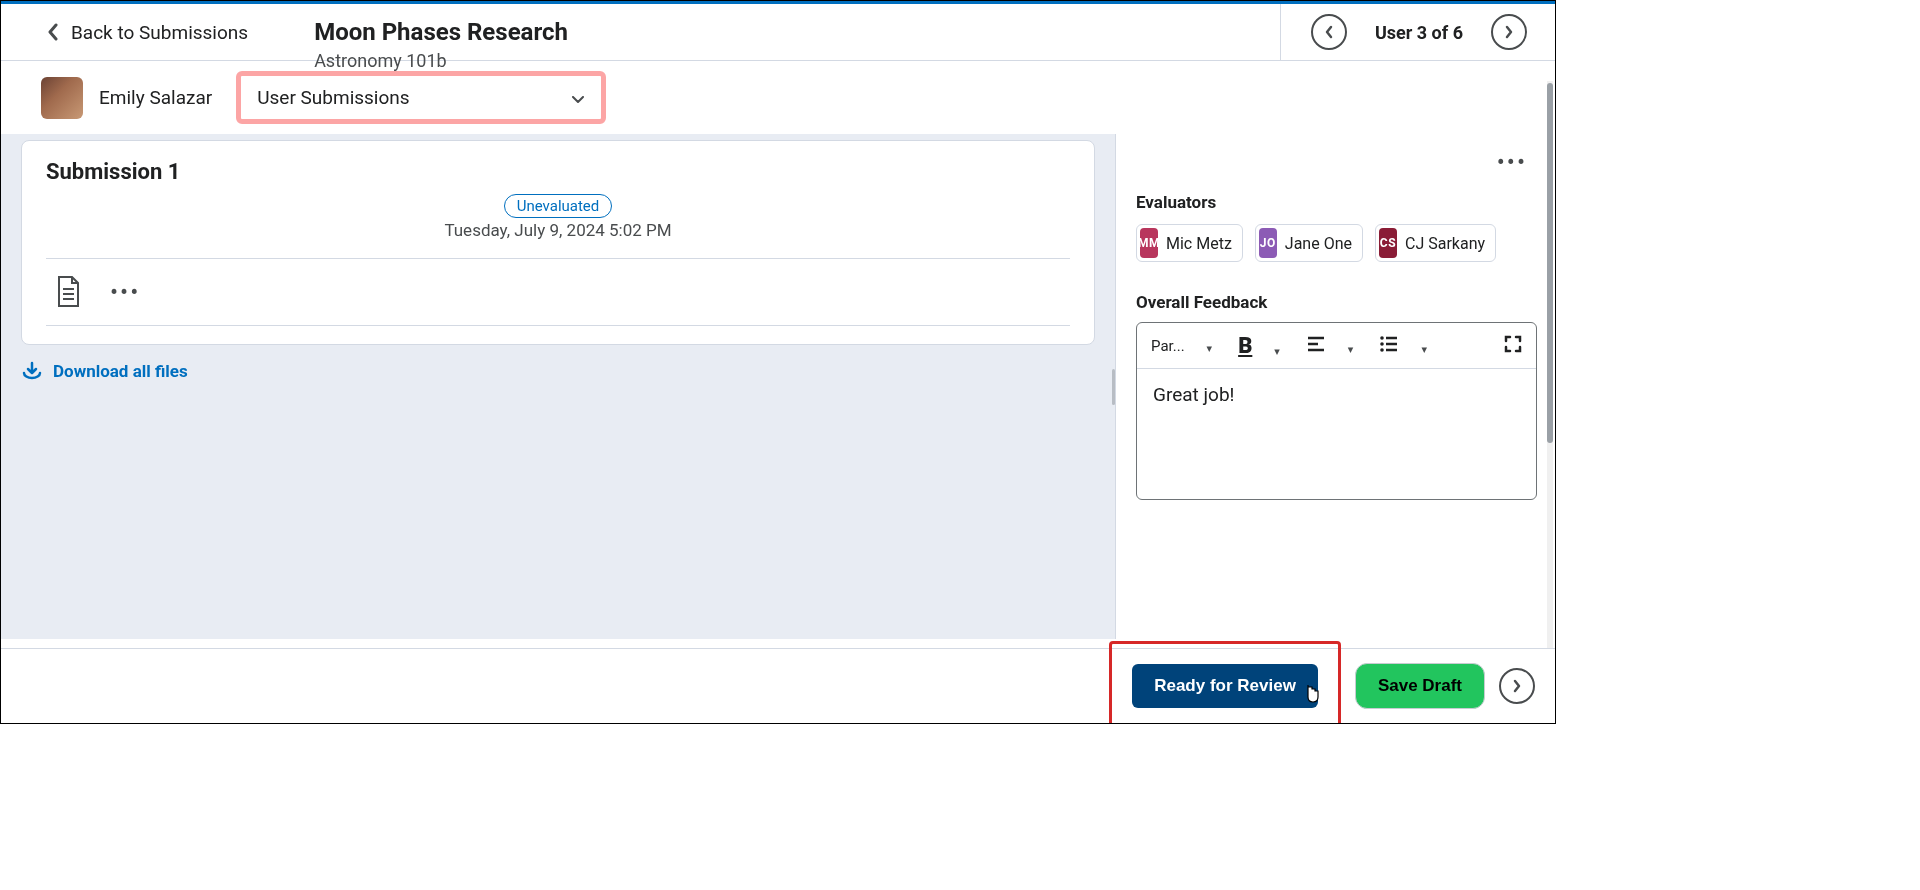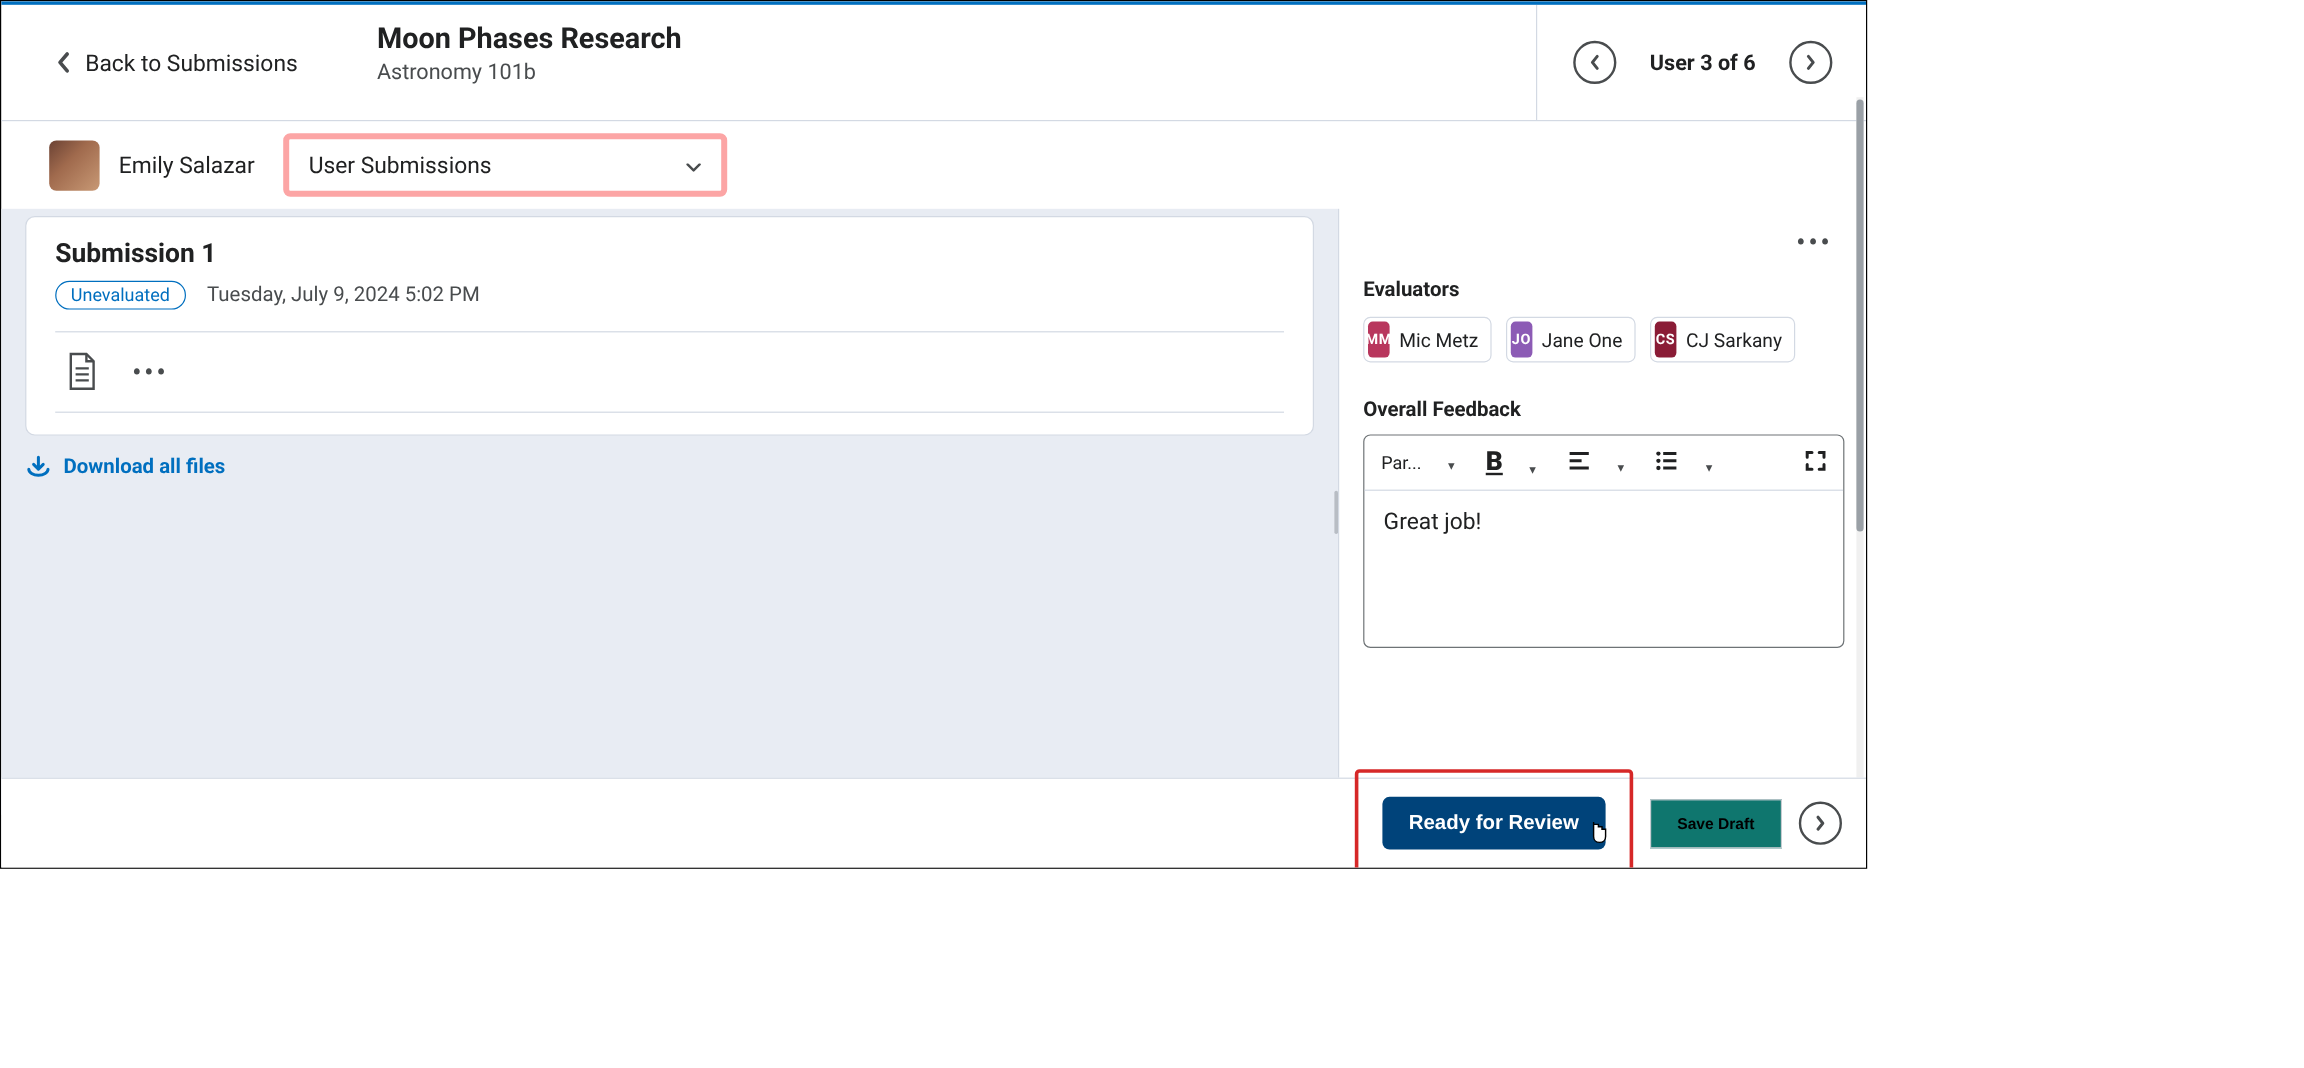--- a/index.html
+++ b/index.html
@@ -16,21 +16,21 @@
     .top-border {
       position: absolute;
       top: 0; left: 0; right: 0;
       height: 3px;
       background: #006fbf;
     }
     .header {
       display: flex;
       align-items: stretch;
       border-bottom: 1px solid #d3d9e3;
-      height: 100px;
+      height: 60px;
       padding-top: 3px;
     }
     .back-link {
       display: flex;
       align-items: center;
       padding: 0 26px 0 46px;
       font-size: 19px;
       color: #202122;
       cursor: pointer;
       gap: 12px;
@@ -136,22 +136,23 @@
       padding: 18px 24px 18px 24px;
       margin-bottom: 16px;
     }
     .sub-title {
       font-size: 22px;
       font-weight: 700;
     }
     .sub-meta {
       display: flex;
       align-items: center;
-      gap: 18px;
+      gap: 2px;
       margin-top: 10px;
+      flex-direction: column;
     }
     .badge {
       border: 1px solid #006fbf;
       color: #006fbf;
       border-radius: 999px;
       padding: 2px 12px;
       font-size: 15px;
     }
     .sub-date {
       font-size: 17px;
@@ -290,25 +291,25 @@
       font-weight: 700;
       cursor: pointer;
       position: relative;
     }
     .btn-primary-wrap {
       border: 3px solid #d62828;
       border-radius: 4px;
       padding: 20px;
     }
     .btn-secondary {
-      background: #0f766e;
+      background: #22c55e;
       border: 1px solid #c7ccd1;
-      border-radius: 0;
+      border-radius: 12px;
       padding: 12px 22px;
-      font-size: 13px;
+      font-size: 17px;
       font-weight: 700;
       cursor: pointer;
     }
     .next-circle {
       width: 36px; height: 36px;
       border: 2px solid #494c4e;
       border-radius: 50%;
       display: flex;
       align-items: center;
       justify-content: center;

